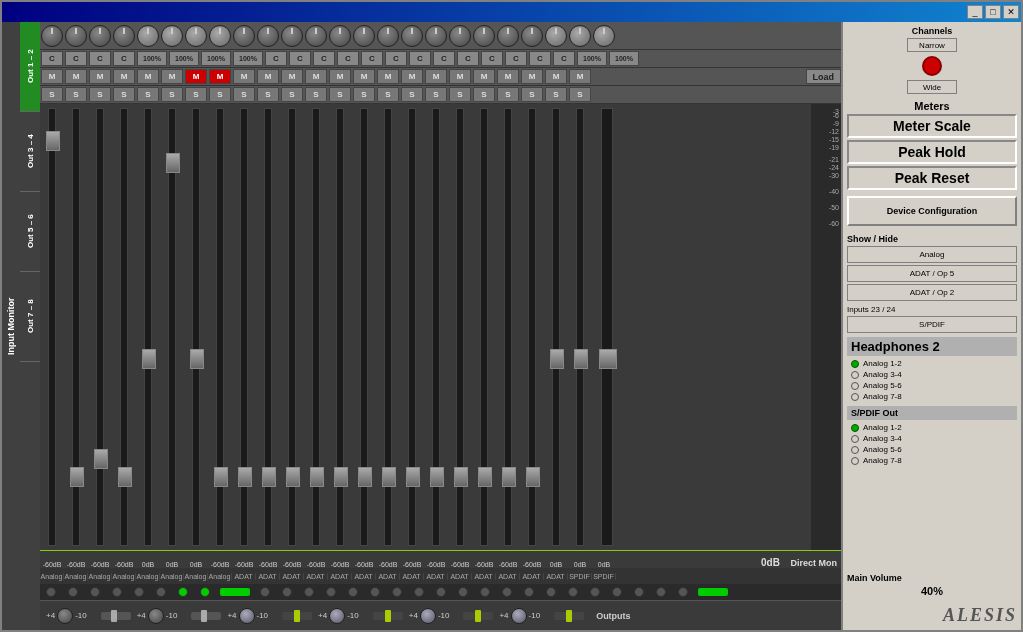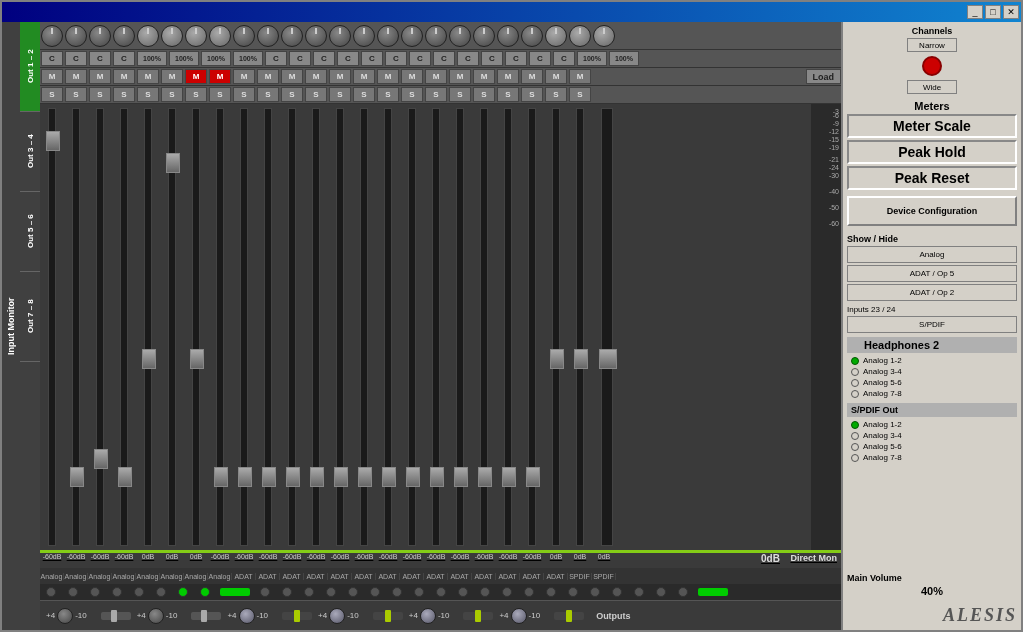--- a/index.html
+++ b/index.html
@@ -292,23 +292,22 @@
       flex-direction: column;
       align-items: flex-end;
       padding-right: 2px;
       padding-top: 4px;
     }
 
     .db-labels-row {
       display: flex;
       background: #3a3a3a;
       height: 18px;
-      align-items: flex-start;
-      border-top: 3px solid #84cc16;
-      text-decoration: underline;
+      align-items: flex-end;
+      border-top: 1px solid #84cc16;
     }
 
     .db-label {
       width: 24px;
       flex-shrink: 0;
       text-align: center;
       color: #ccc;
       font-size: 7px;
     }
 
@@ -558,24 +557,24 @@
       cursor: pointer;
       text-align: center;
       margin-bottom: 2px;
     }
 
     .headphones-section {
       margin-bottom: 4px;
     }
 
     .headphones-title {
-      font-size: 11px;
+      font-size: 13px;
       font-weight: bold;
       background: #b0b0b0;
-      padding: 2px 17px;
+      padding: 2px 4px;
       margin-bottom: 2px;
     }
 
     .radio-item {
       display: flex;
       align-items: center;
       gap: 4px;
       padding: 1px 4px;
       font-size: 8px;
     }

